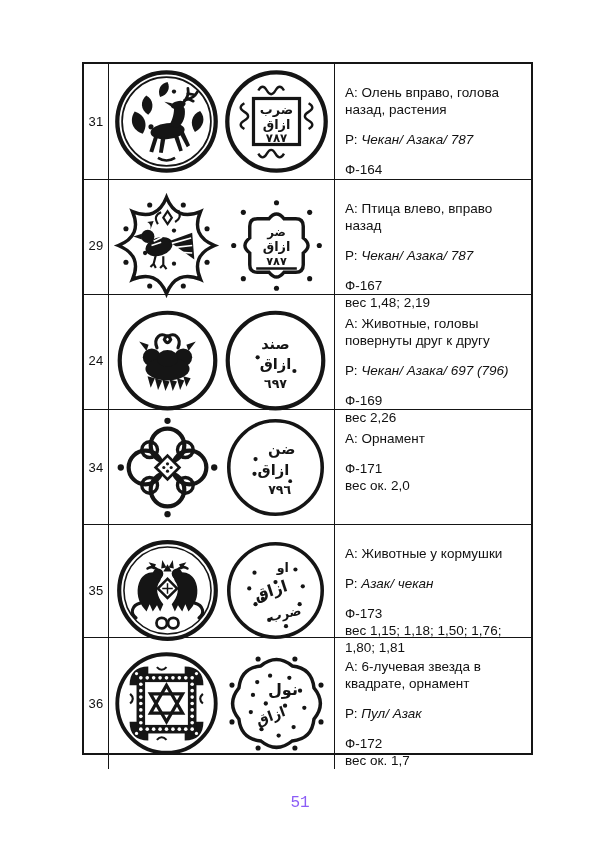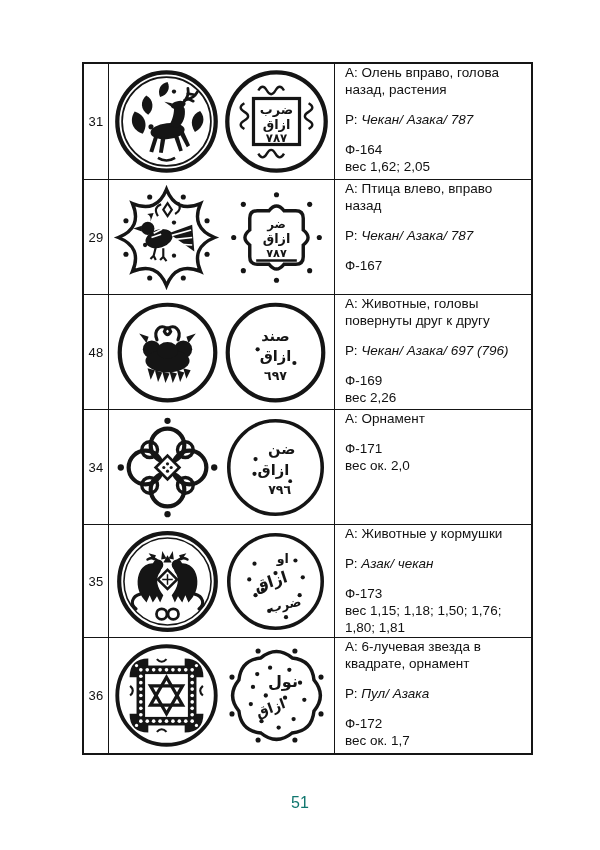--- a/index.html
+++ b/index.html
@@ -22,29 +22,29 @@
     border-right:1.4px solid #151515;
     display:flex;align-items:center;justify-content:center;
     font-size:13px;letter-spacing:.2px;
   }
   .cell-imgs{
     border-right:1.4px solid #151515;
     display:flex;align-items:center;justify-content:center;gap:3px;
     overflow:hidden;
   }
   .cell-desc{
-    padding:0 6px 0 10px;
+    padding:20px 6px 0 10px;
     font-size:13.5px;line-height:17px;
   }
   .cell-desc p{margin:0;}
   .cell-desc p.pa,.cell-desc p.pr{margin-bottom:13px;}
   .rv{font-style:italic;margin-top:24px;}
   .page-number{
     position:absolute;left:0;right:0;top:794px;text-align:center;
-    font-family:Liberation Sans, sans-serif;font-size:16px;color:#0f766e;
+    font-family:Liberation Mono, monospace;font-size:16px;color:#8b5cf6;
   }
   svg text{font-family:"DejaVu Sans",sans-serif;font-weight:bold;}
 </style>
 </head>
 <body>
 
 <div class="catalog-table">
 
   <div class="row" style="height:116px">
     <div class="cell-num">31</div>
@@ -91,21 +91,20 @@
           <path d="M33,80 q4,7 8,0 t8,0 t8,0"></path>
           <path d="M20,33 q-7,4 0,8 t0,8 t0,8"></path>
           <path d="M80,33 q7,4 0,8 t0,8 t0,8"></path>
         </g>
       </svg>
     </div>
     <div class="cell-desc">
       <p class="pa">А: Олень вправо, голова назад, растения</p>
       <p class="pr"><span>Р: </span><span class="rv">Чекан/ Азака/ 787</span></p>
       <p>Ф-164</p>
-      <p>вес 1,62; 2,05</p>
     </div>
   </div>
 
   <div class="row" style="height:115px">
     <div class="cell-num">29</div>
     <div class="cell-imgs">
       <svg viewBox="0 0 100 100" width="107" height="107">
         <path d="M95,50 Q72.2,59.2 81.8,81.8 Q59.2,72.2 50,95 Q40.8,72.2 18.2,81.8 Q27.8,59.2 5,50 Q27.8,40.8 18.2,18.2 Q40.8,27.8 50,5 Q59.2,27.8 81.8,18.2 Q72.2,40.8 95,50 Z" fill="none" stroke="#151515" stroke-width="3.2"></path>
         <g fill="#151515">
           <ellipse cx="43" cy="51" rx="13" ry="8.5" transform="rotate(-18 43 51)"></ellipse>
@@ -159,25 +158,26 @@
             <circle cx="50" cy="90" r="2.4"></circle>
           <circle cx="10" cy="50" r="2.4"></circle>
             <circle cx="90" cy="50" r="2.4"></circle>
         </g>
       </svg>
     </div>
     <div class="cell-desc">
       <p class="pa">А: Птица влево, вправо назад</p>
       <p class="pr"><span>Р: </span><span class="rv">Чекан/ Азака/ 787</span></p>
       <p>Ф-167</p>
+      <p>вес 1,48; 2,19</p>
     </div>
   </div>
 
   <div class="row" style="height:115px">
-    <div class="cell-num">48</div>
+    <div class="cell-num">24</div>
     <div class="cell-imgs">
       <svg viewBox="0 0 100 100" width="105" height="105">
         <circle cx="50" cy="50" r="45.5" fill="none" stroke="#151515" stroke-width="4"></circle>
         <g fill="#151515">
           <circle cx="35" cy="47" r="8.5"></circle>
           <path d="M30,41 l-7,-9 l9,3 z"></path>
           <circle cx="65" cy="47" r="8.5"></circle>
           <path d="M70,41 l7,-9 l-9,3 z"></path>
           <ellipse cx="50" cy="58" rx="21" ry="11"></ellipse>
           <ellipse cx="50" cy="48" rx="10" ry="8"></ellipse>
@@ -398,21 +398,21 @@
             <circle cx="8.4" cy="67.2" r="2.4"></circle>
           <circle cx="8.4" cy="32.8" r="2.4"></circle>
             <circle cx="32.8" cy="8.4" r="2.4"></circle>
           <circle cx="67.2" cy="8.4" r="2.4"></circle>
             <circle cx="91.6" cy="32.8" r="2.4"></circle>
         </g>
       </svg>
     </div>
     <div class="cell-desc">
       <p class="pa">А: 6-лучевая звезда в квадрате, орнамент</p>
-      <p class="pr"><span>Р: </span><span class="rv">Пул/ Азака</span></p>
+      <p class="pr"><span>Р: </span><span class="rv">Пул/ Азак</span></p>
       <p>Ф-172</p>
       <p>вес ок. 1,7</p>
     </div>
   </div>
 
 </div>
 
 <div class="page-number">51</div>
 
 </body></html>

